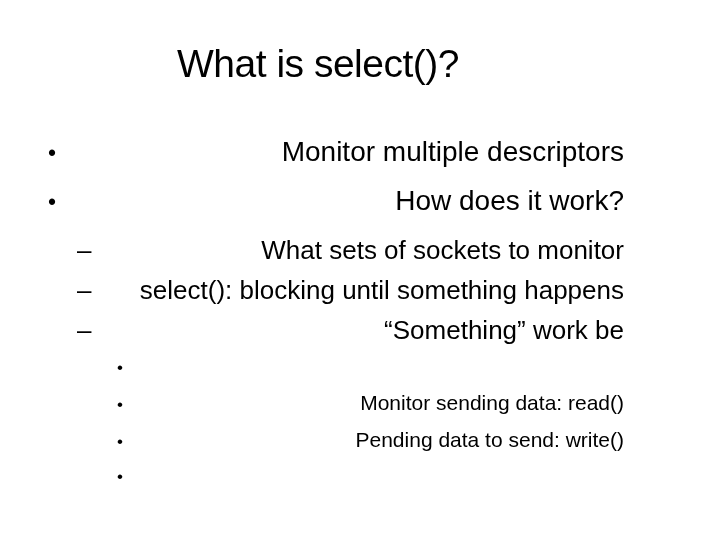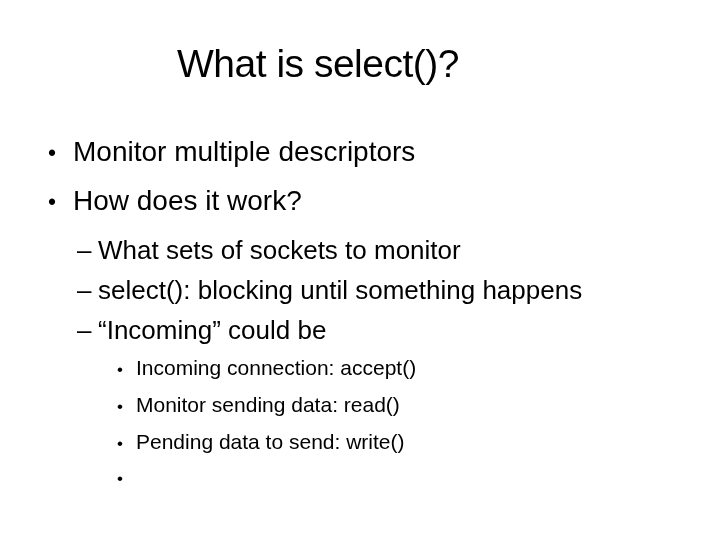--- a/index.html
+++ b/index.html
@@ -25,21 +25,21 @@
     white-space: nowrap;
   }
   .content {
     position: absolute;
     left: 48px;
     top: 128px;
     right: 12px;
   }
   .row { display: flex; align-items: baseline; }
   .marker { flex: 0 0 auto; }
-  .text { flex: 1 1 auto; white-space: nowrap; }
+  .text { flex: 1 1 auto; white-space: nowrap; text-align: right; }
 
   .lvl1 { font-size: 28px; line-height: 47px; }
   .lvl1 .marker { width: 25px; font-size: 23px; }
 
   .lvl2 { font-size: 26px; line-height: 40px; padding-left: 29px; }
   .lvl2 .marker { width: 21px; font-size: 26px; }
   .lvl2.first { margin-top: 4px; }
 
   .lvl3 { font-size: 21px; line-height: 35px; padding-left: 69px; }
   .lvl3 .marker { width: 19px; font-size: 17px; }
@@ -65,26 +65,25 @@
     <div class="row lvl2 first">
       <span class="marker">–</span>
       <span class="text">What sets of sockets to monitor</span>
     </div>
     <div class="row lvl2">
       <span class="marker">–</span>
       <span class="text">select(): blocking until something happens</span>
     </div>
     <div class="row lvl2">
       <span class="marker">–</span>
-      <span class="text">“Incoming” could be</span>
+      <span class="text">“Something” work be</span>
     </div>
 
     <div class="row lvl3">
       <span class="marker">•</span>
-      <span class="text">Incoming connection: accept()</span>
     </div>
     <div class="row lvl3">
       <span class="marker">•</span>
       <span class="text">Monitor sending data: read()</span>
     </div>
     <div class="row lvl3">
       <span class="marker">•</span>
       <span class="text">Pending data to send: write()</span>
     </div>
     <div class="row lvl3">

